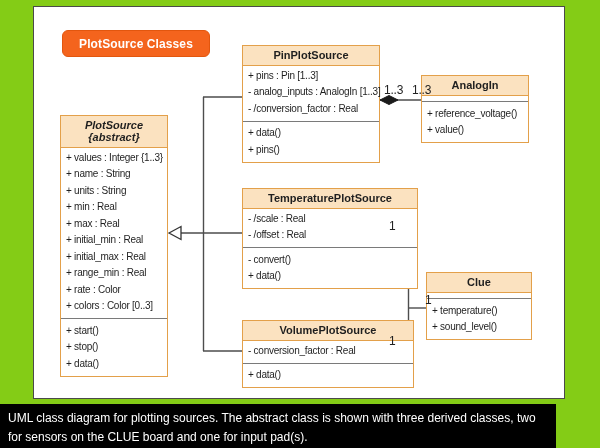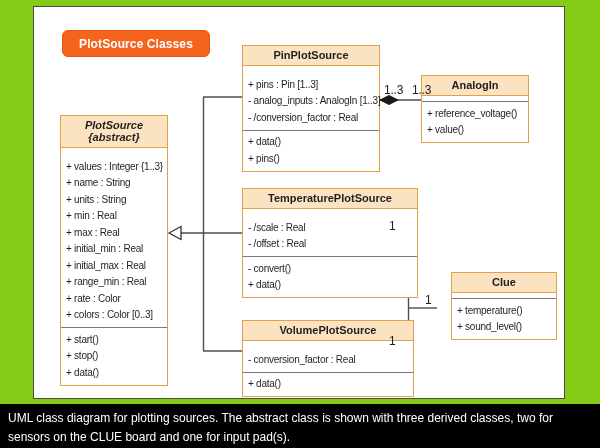--- a/index.html
+++ b/index.html
@@ -18,27 +18,27 @@
   .frame{position:absolute;left:33px;top:6px;width:530px;height:391px;border:1.5px solid #4a4a4a;background:#fff;}
   .badge{position:absolute;left:62px;top:30px;width:146px;height:25px;background:var(--badge-bg);
          border:1px solid var(--badge-border);border-radius:6px;color:#fff;font-weight:bold;
          font-size:12px;display:flex;align-items:center;justify-content:center;letter-spacing:0.1px;}
   .uml-class{position:absolute;background:#fff;border:1.4px solid var(--class-border);
              font-size:10px;letter-spacing:-0.25px;box-sizing:border-box;}
   .uml-header{background:var(--class-header-bg);border-bottom:1.4px solid var(--class-border);
               font-weight:bold;font-size:11px;letter-spacing:0;text-align:center;padding:3px 15px 4px;}
   .uml-header .stereotype{font-weight:bold;}
   .abstract .uml-header{font-style:italic;}
-  .uml-attrs{padding:10px 0 4px;}
+  .uml-attrs{padding:1px 0 4px;}
   .uml-attrs.empty{height:5px;padding:0;}
   .uml-methods{border-top:1.1px solid var(--sep-color);padding:3px 0 4px;}
   .member{padding:1.5px 5px;white-space:nowrap;line-height:1.35;}
   .mult-label{position:absolute;font-size:12px;letter-spacing:-0.2px;color:#222;}
   svg.connectors{position:absolute;left:0;top:0;width:600px;height:448px;pointer-events:none;}
-  .caption{position:absolute;left:0;top:404px;width:600px;height:44px;background:var(--caption-bg);
+  .caption{position:absolute;left:0;top:404px;width:556px;height:44px;background:var(--caption-bg);
            color:#fff;font-size:12px;line-height:1.6;padding:5px 8px;box-sizing:border-box;}
 </style>
 </head>
 <body>
 
 <div class="canvas">
 
   <div class="frame"></div>
 
   <div class="badge">PlotSource Classes</div>
@@ -115,21 +115,21 @@
     <div class="uml-attrs">
       <div class="member">- /scale : Real</div>
       <div class="member">- /offset : Real</div>
     </div>
     <div class="uml-methods">
       <div class="member">- convert()</div>
       <div class="member">+ data()</div>
     </div>
   </div>
 
-  <div class="uml-class" style="left:451px;top:272px;width:106px;">
+  <div class="uml-class" style="left:426px;top:272px;width:106px;">
     <div class="uml-header">Clue</div>
     <div class="uml-attrs empty"></div>
     <div class="uml-methods">
       <div class="member">+ temperature()</div>
       <div class="member">+ sound_level()</div>
     </div>
   </div>
 
   <div class="uml-class" style="left:242px;top:320px;width:172px;">
     <div class="uml-header">VolumePlotSource</div>

